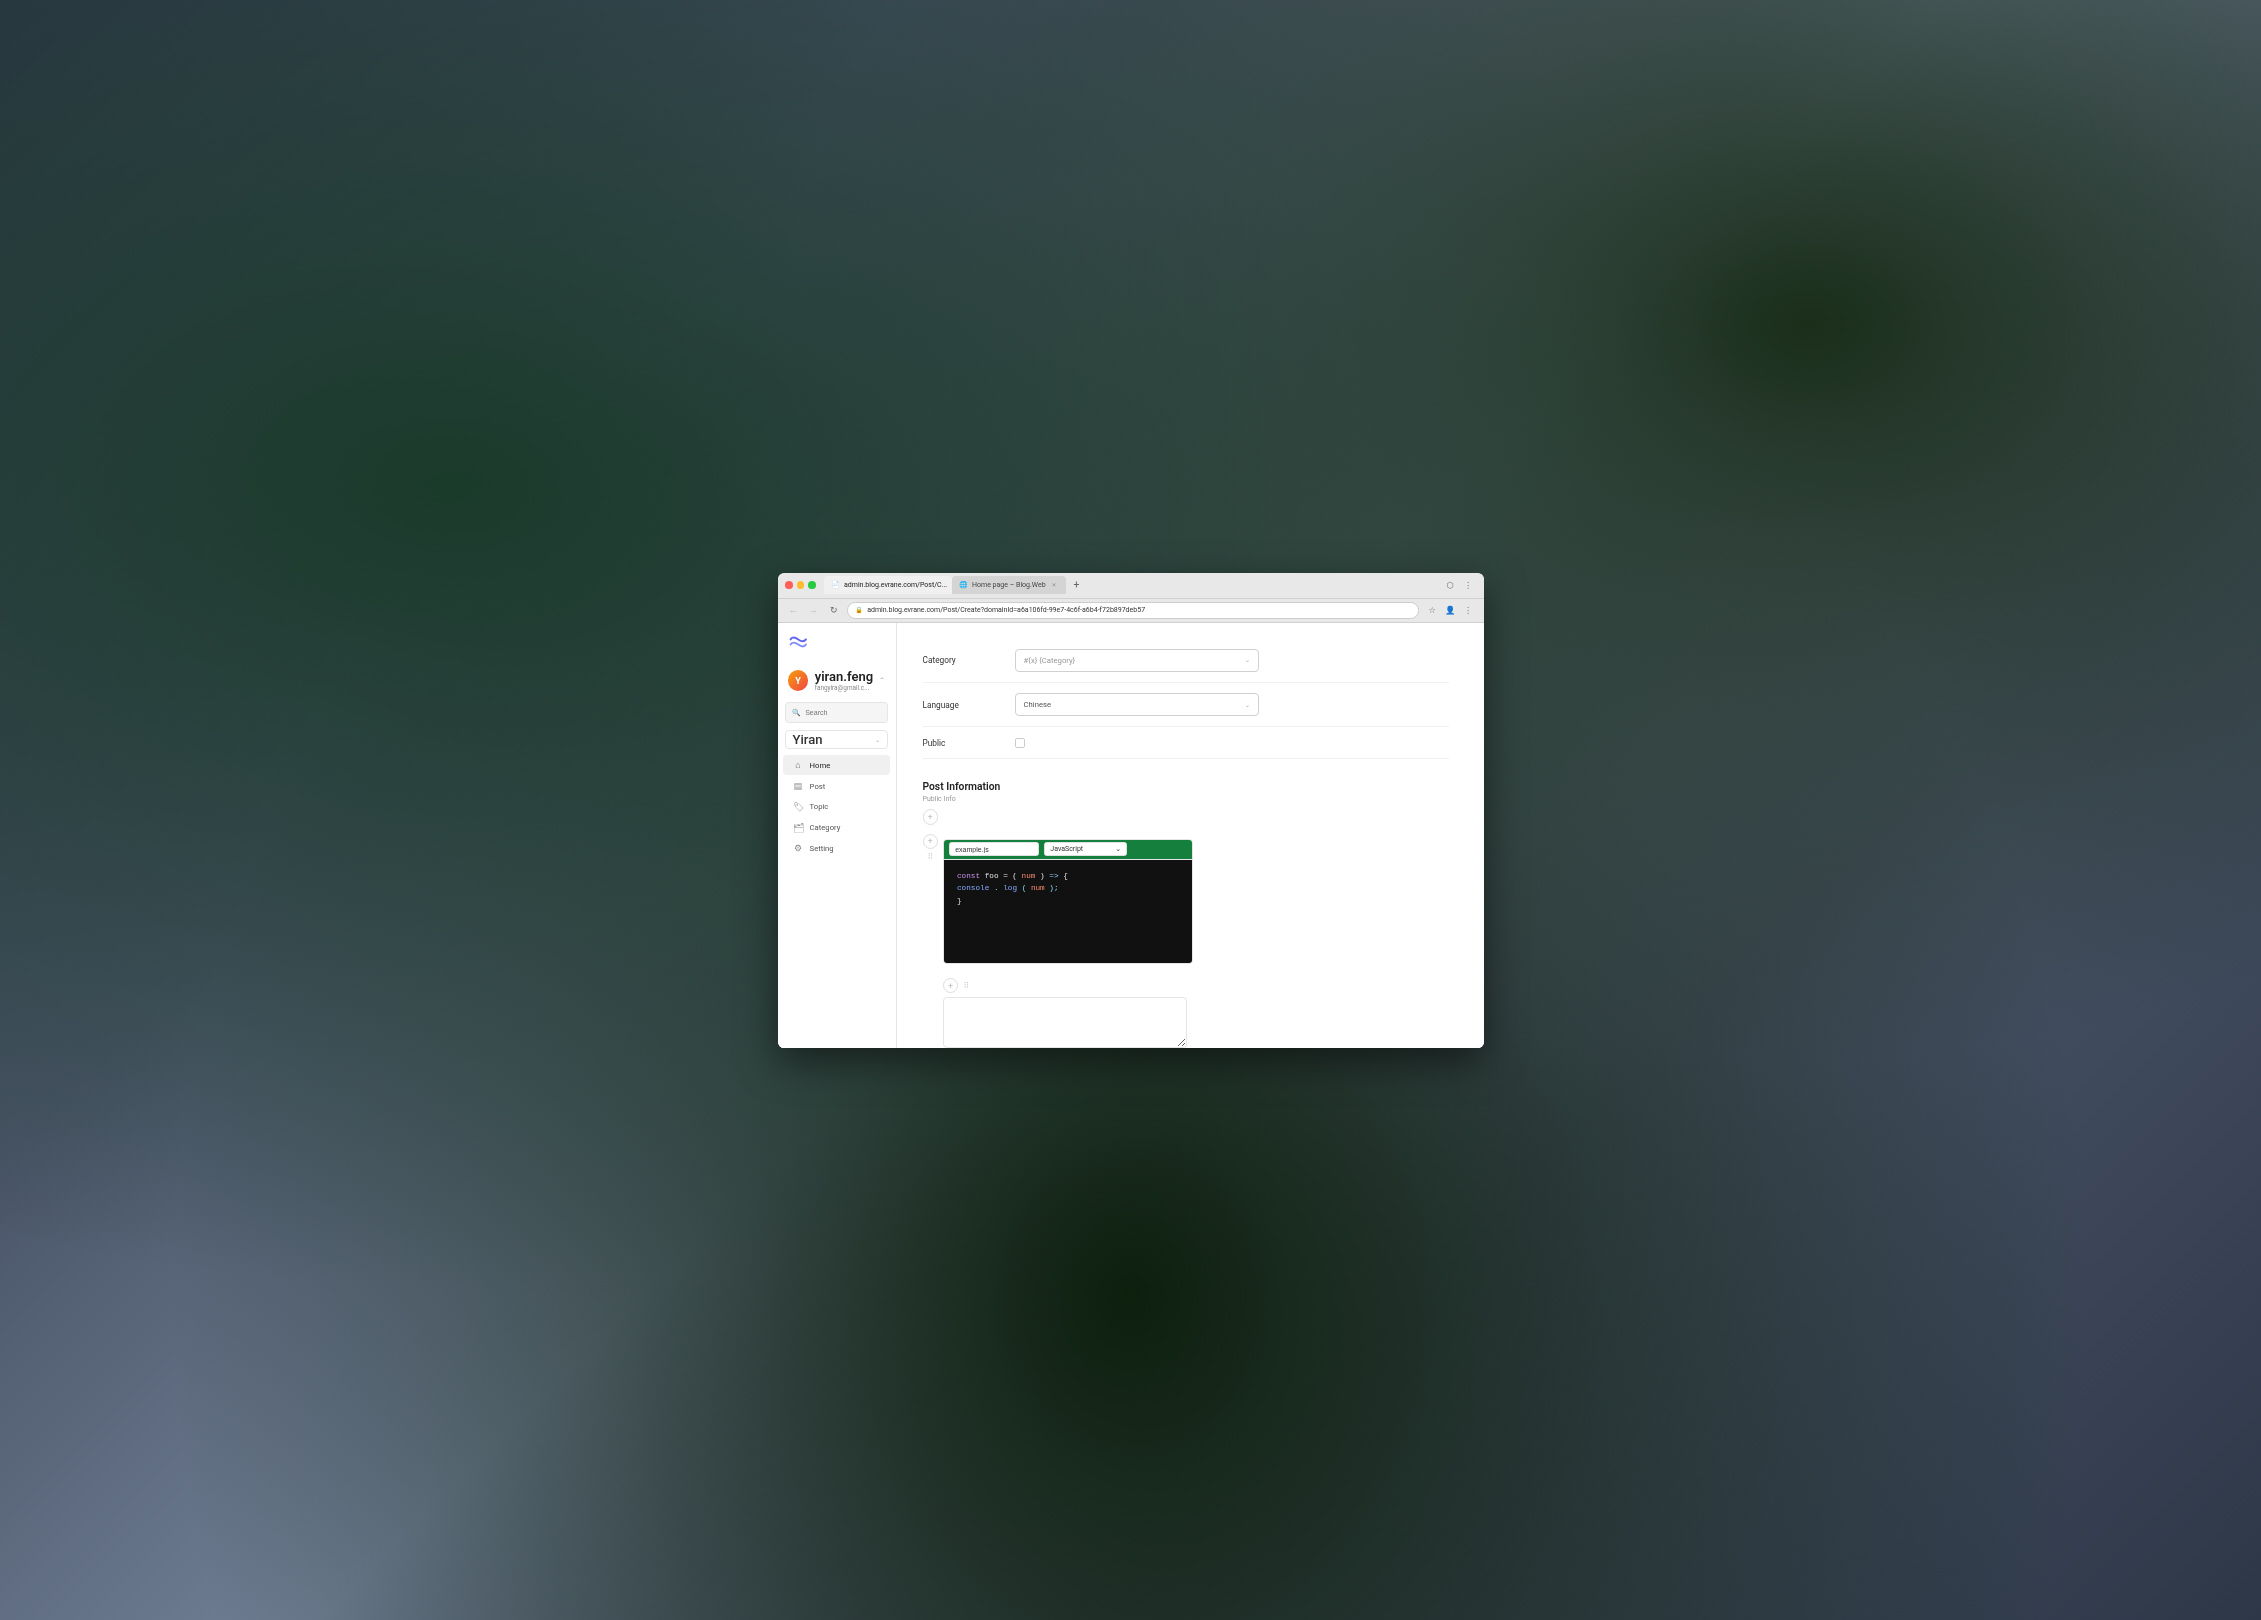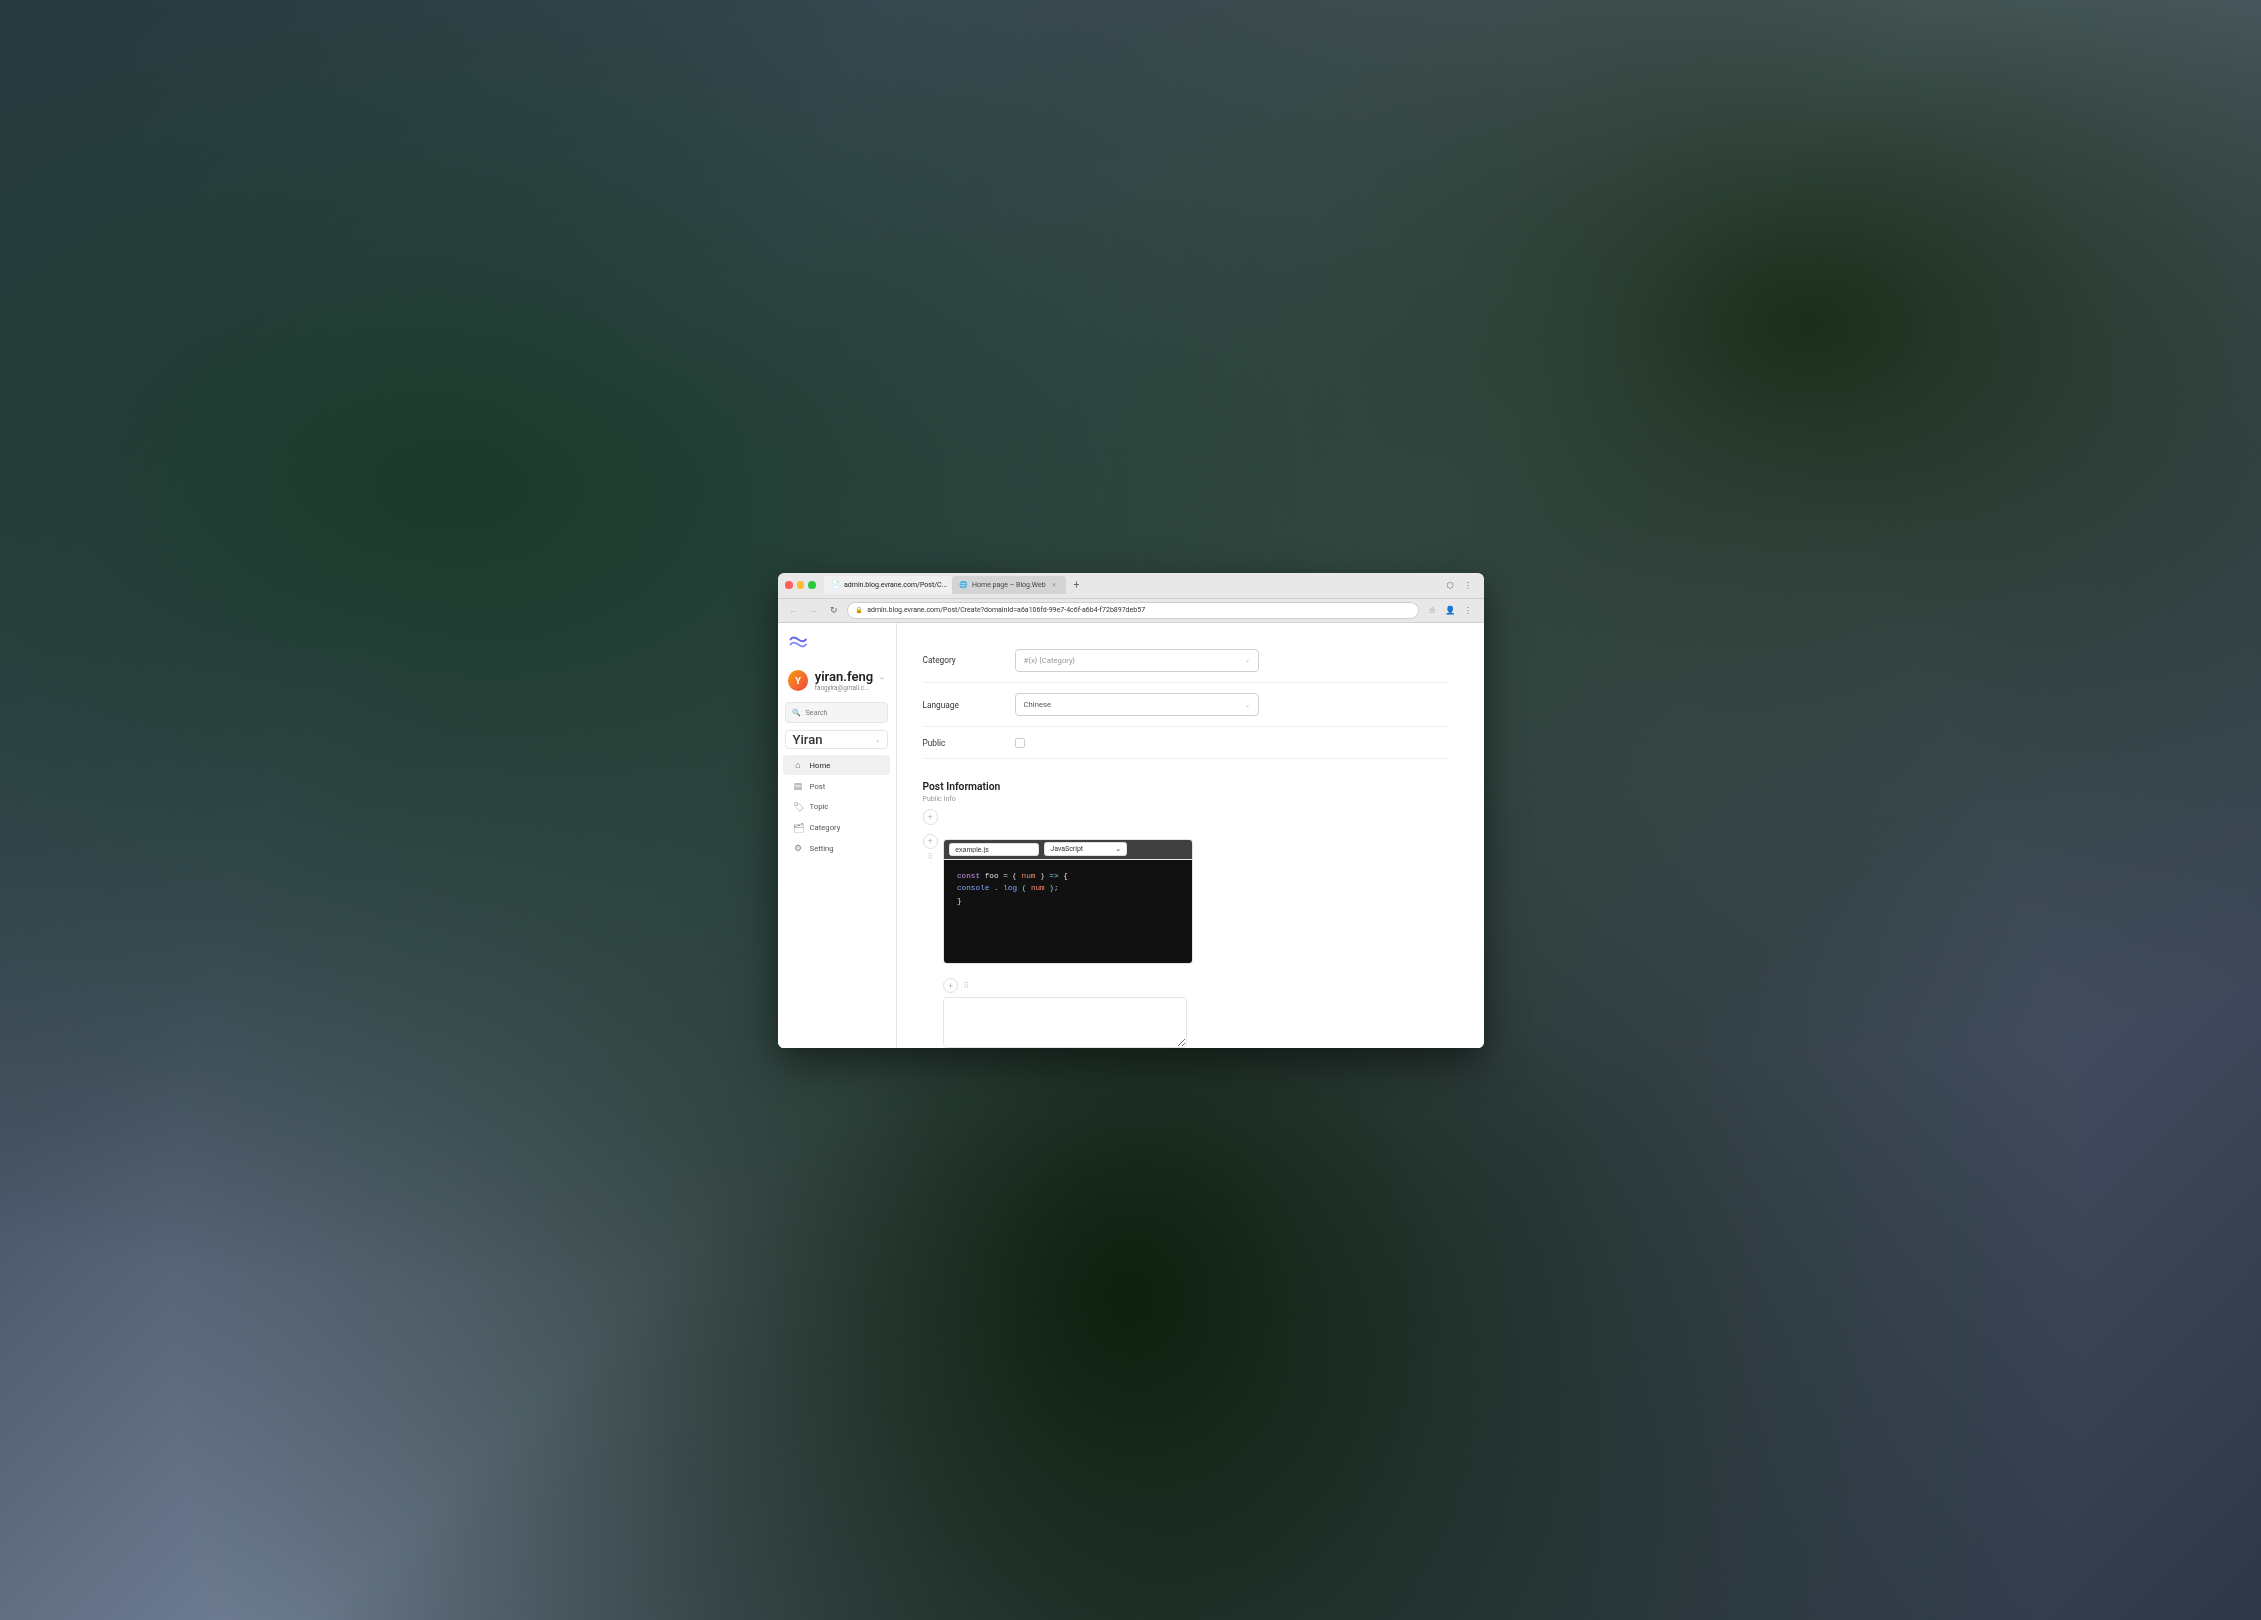--- a/index.html
+++ b/index.html
@@ -388,24 +388,23 @@
 
     
     .code-block-container {
       margin: 10.3px 0;
       border: 0.6px solid #e5e5e5;
       border-radius: 3.9px;
       overflow: hidden;
     }
     .code-block-header {
       display: flex;
-      align-items: center;
       gap: 5.1px;
       padding: 2.6px 5.1px;
-      background: #404040;
+      background: #15803d;
       border-bottom: 0.6px solid #e5e5e5;
     }
     .code-filename-input {
       border: 0.6px solid #e0e0e0;
       border-radius: 2.6px;
       padding: 1.9px 5.1px;
       font-size: 7px;
       color: #333;
       background: #fff;
       width: 90px;

